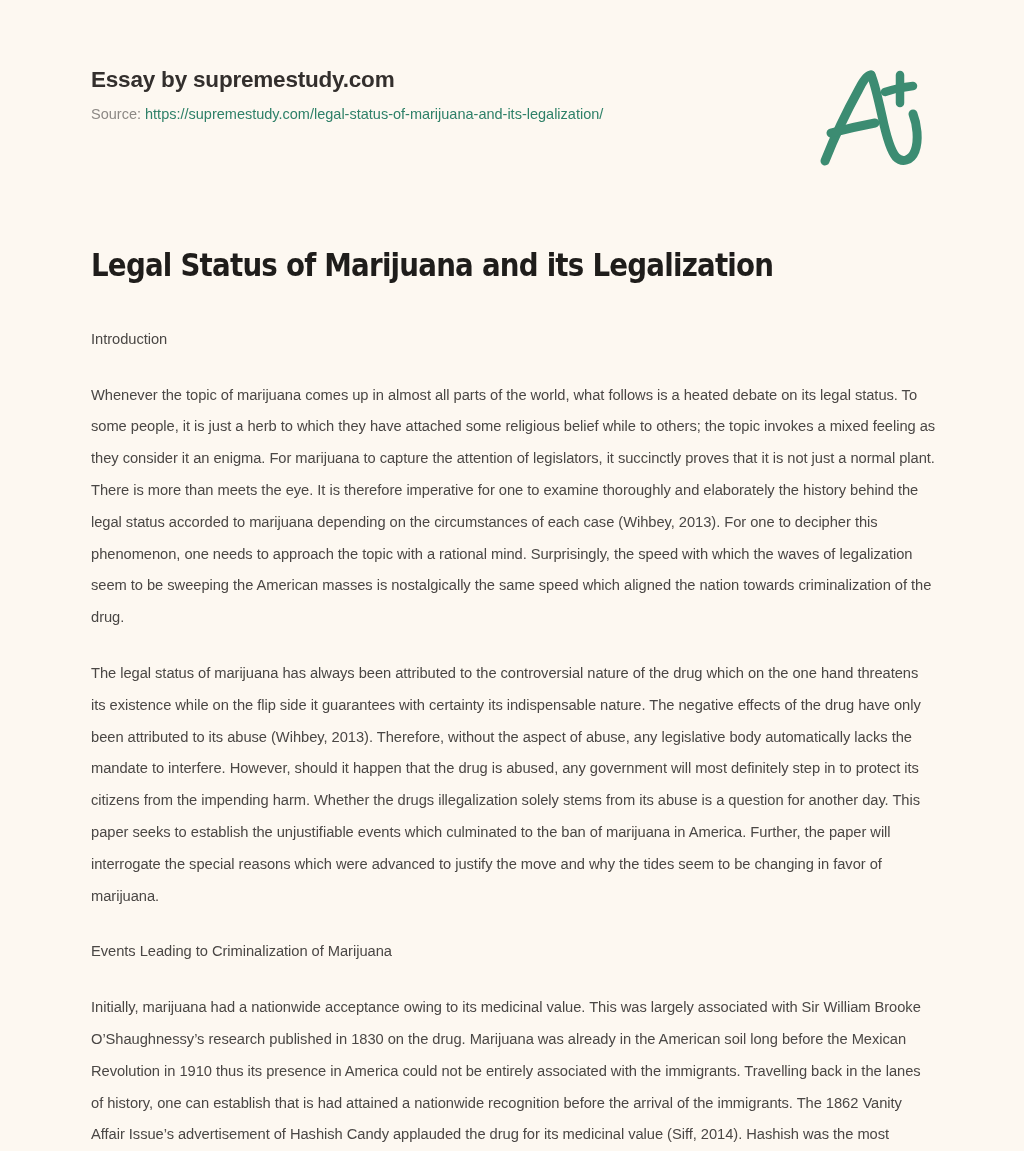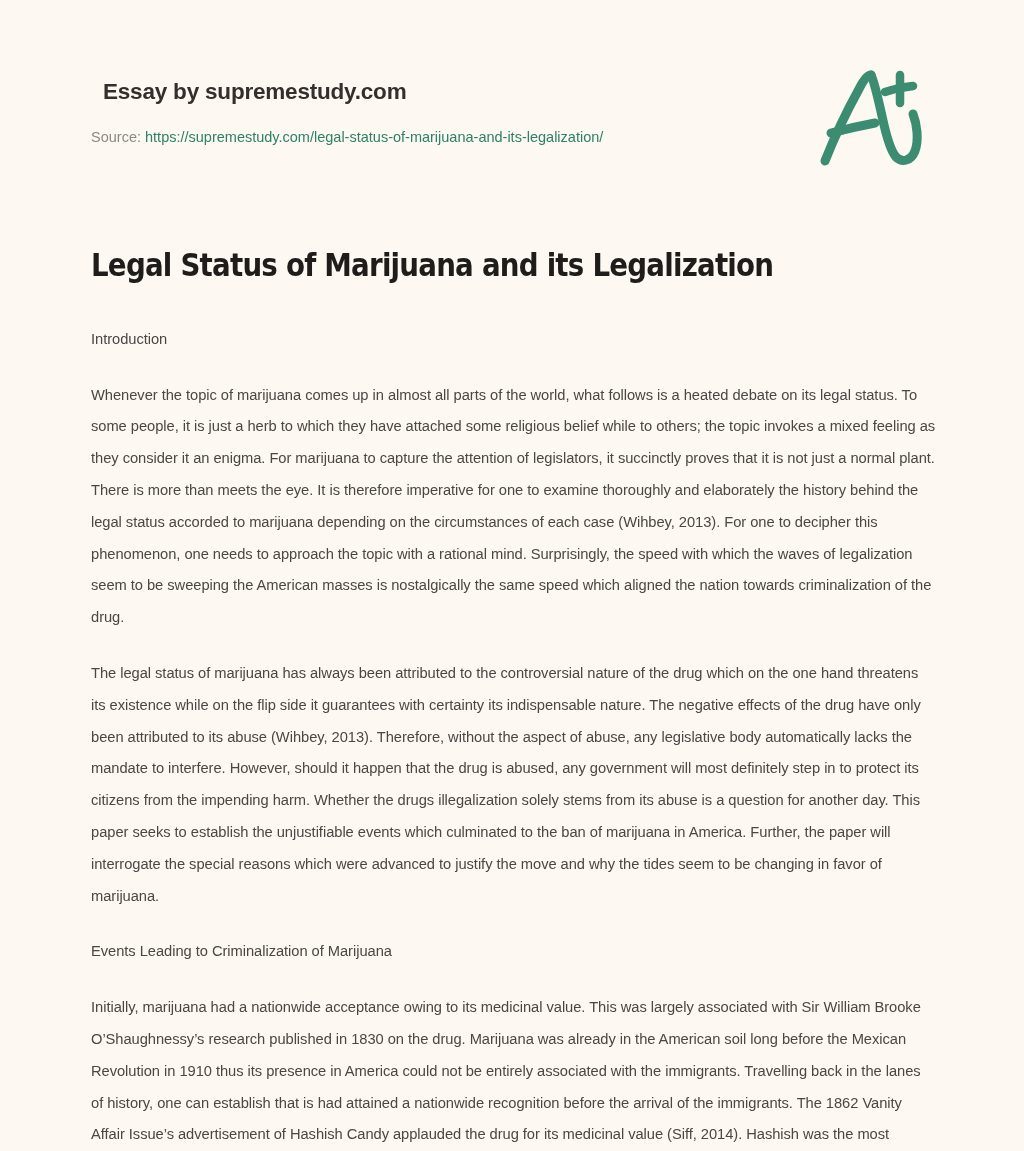--- a/index.html
+++ b/index.html
@@ -39,25 +39,25 @@
     top: 66px;
     width: 700px;
   }
 
   .brand-title {
     font-size: 22.5px;
     font-weight: bold;
     letter-spacing: -0.2px;
     color: #332f2d;
     line-height: 1.2;
-    margin: 12px;
+    margin: 0;
   }
 
   .source-line {
-    margin-top: 23px;
+    margin-top: 12px;
     font-size: 14.5px;
     line-height: 1.3;
     white-space: nowrap;
   }
 
   .source-label {
     color: #8d8985;
   }
 
   .source-url {

